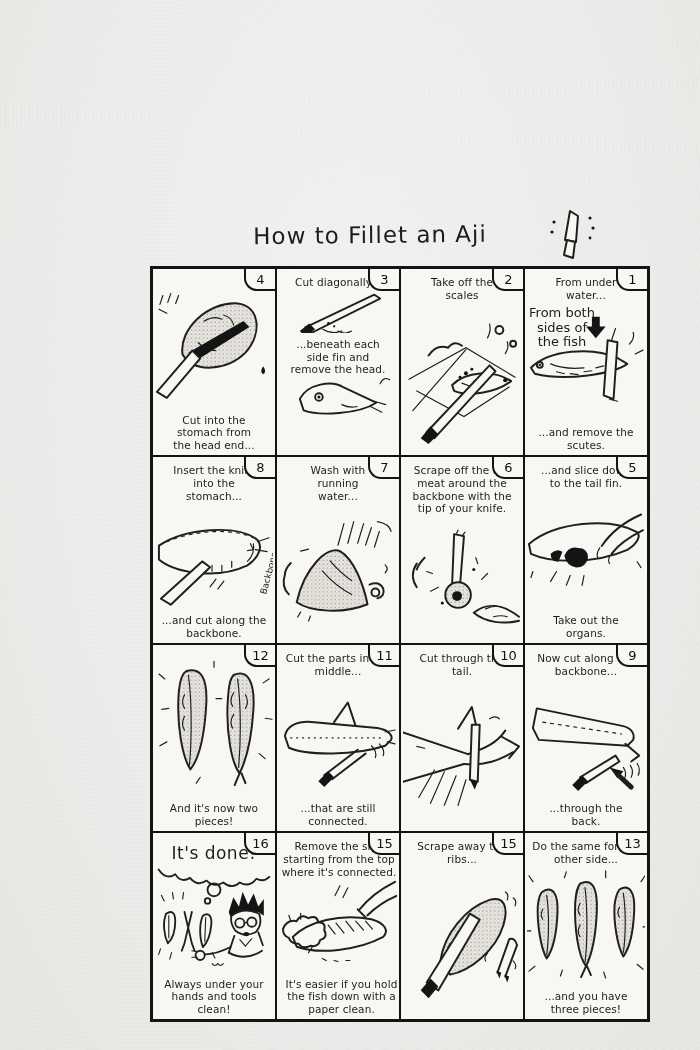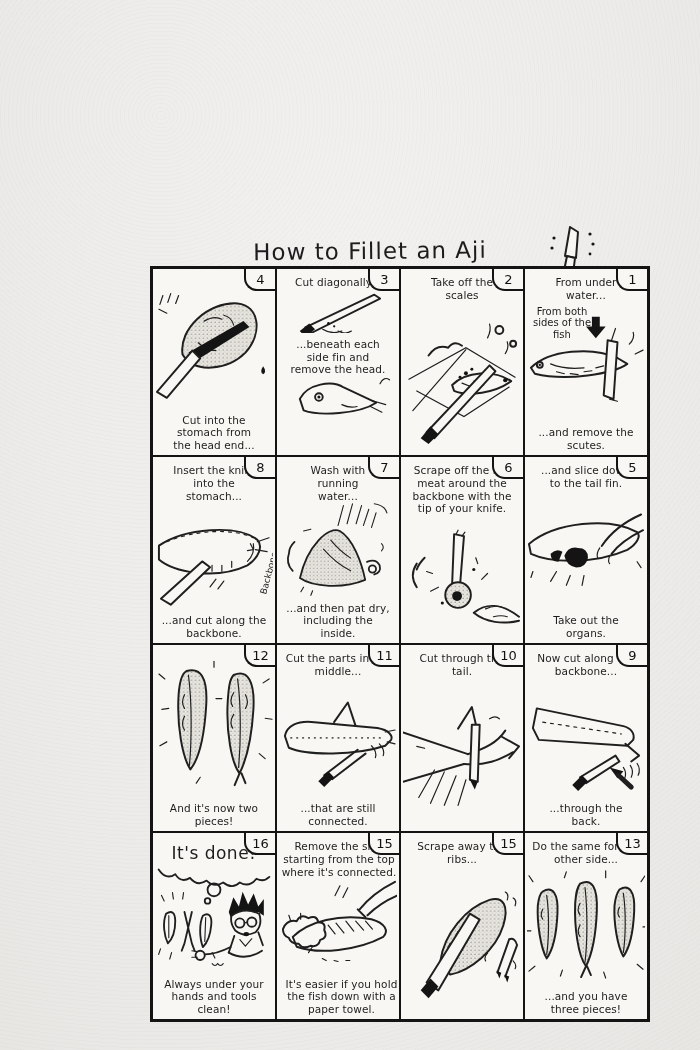--- a/index.html
+++ b/index.html
@@ -3,21 +3,21 @@
 <meta charset="utf-8">
 <style>
   html,body{margin:0;padding:0;}
   body{
     width:700px;height:1050px;position:relative;overflow:hidden;
     font-family:"DejaVu Sans",sans-serif;color:#222;
     background:
       repeating-radial-gradient(circle at 23% 11%, rgba(0,0,0,0.015) 0 1px, transparent 1px 4px),
       radial-gradient(ellipse at 50% 35%, #f3f2f0 0%, #edecea 60%, #e7e6e3 100%);
   }
-  .title-row{position:absolute;left:150px;top:236px;width:500px;height:42px;}
+  .title-row{position:absolute;left:150px;top:220px;width:500px;height:42px;}
   .page-title{
     margin:0;position:absolute;left:0;right:60px;top:2px;text-align:center;
     font-size:23px;font-weight:400;letter-spacing:1px;color:#1c1c1c;
     transform:rotate(-0.6deg);
   }
   .knife-doodle{position:absolute;right:52px;top:-12px;}
   .grid{
     position:absolute;left:150px;top:266px;width:500px;height:756px;
     display:grid;grid-template-columns:repeat(4,1fr);grid-template-rows:repeat(4,1fr);
     gap:2px;background:#141414;border:3px solid #141414;box-sizing:border-box;
@@ -34,21 +34,21 @@
     font-size:13px;color:#111;
   }
   .cap{
     text-align:center;font-size:10.5px;line-height:1.22;color:#1d1d1d;
     margin:5px auto 0;flex:0 0 auto;letter-spacing:0.1px;
   }
   .cap.big{font-size:17px;margin-top:8px;letter-spacing:0.5px;}
   .art{flex:1 1 auto;width:100%;min-height:0;position:relative;display:flex;align-items:center;justify-content:center;}
   .art svg{width:100%;height:100%;}
   .note{
-    position:absolute;left:2px;top:4px;width:66px;font-size:10px;line-height:1.15;
+    position:absolute;left:2px;top:4px;width:66px;font-size:13px;line-height:1.15;
     text-align:center;color:#1d1d1d;
   }
   
   svg .sk{stroke:#1f1f1f;stroke-width:2;fill:none;stroke-linecap:round;stroke-linejoin:round;}
   svg .th{stroke:#1f1f1f;stroke-width:1.2;fill:none;stroke-linecap:round;}
   svg .ink{fill:#141414;stroke:none;}
   svg .wh{fill:#f8f7f4;stroke:#1f1f1f;stroke-width:2;stroke-linejoin:round;}
   svg .st{fill:url(#stipple);stroke:#1f1f1f;stroke-width:2;stroke-linejoin:round;}
   svg .dsh{stroke-dasharray:3 5;}
   svg .dot{stroke-dasharray:1 5;}
@@ -201,21 +201,20 @@
         <path class="th" d="M66,4 l-6,22 M76,2 l-6,22 M86,4 l-6,20 M94,8 l-6,18 M102,12 l-5,16"></path>
         <path class="th" d="M100,2 q12,2 14,10"></path>
         <path class="st" d="M18,84 C26,48 50,26 62,32 C76,40 86,66 90,86 C66,96 32,94 18,84 Z"></path>
         <path class="th" d="M44,52 q14,16 30,24 M52,42 q10,12 22,20"></path>
         <path class="sk" d="M92,66 q10,-4 14,4 q2,8 -6,10"></path>
         <circle class="sk" cx="98" cy="74" r="4"></circle>
         <path class="sk" d="M6,56 q-4,12 4,20 M12,44 q-6,6 -6,12"></path>
         <path class="th" d="M30,30 l-8,2 M108,46 q4,4 0,8 M22,94 l-3,5 M32,98 l-2,5"></path>
       </svg>
     </div>
-    <div class="cap w105">...and then pat dry, including the inside.</div>
   </section>
 
   <section class="panel">
     <span class="badge">
         <span>6</span>
       </span>
     <div class="cap w105">Scrape off the red meat around the backbone with the tip of your knife.</div>
     <div class="art">
       <svg viewBox="0 0 120 96" preserveAspectRatio="xMidYMid meet">
         <polygon class="wh" points="52,4 62,6 58,56 50,54"></polygon>
@@ -370,21 +369,21 @@
         <path class="th" d="M62,6 l-5,10 M70,8 l-5,10"></path>
         <path class="sk" d="M118,2 C102,10 90,20 82,30 M120,16 C106,22 96,30 90,36"></path>
         <path class="sk" d="M80,30 l8,8"></path>
         <path class="sk" d="M14,58 C30,42 62,34 94,40 C108,44 112,52 106,58 C80,72 40,76 18,68 Z"></path>
         <path class="th" d="M58,44 l8,10 M68,42 l8,10 M78,42 l8,9 M88,42 l7,8 M50,46 l7,9"></path>
         <path class="sk" d="M4,50 q4,-10 14,-8 q4,-8 12,-3 q8,-4 10,4 q8,0 6,8 q4,8 -4,10 q-2,8 -10,6 q-8,4 -12,-2 q-8,0 -10,-6 q-6,-2 -6,-9 Z"></path>
         <path class="th" d="M34,68 l-4,6 M12,42 l-2,-6 M22,40 l0,-6"></path>
         <path class="th" d="M44,80 l4,2 M56,82 l4,1 M68,82 l4,0"></path>
       </svg>
     </div>
-    <div class="cap w125">It's easier if you hold the fish down with a paper towel.</div>
+    <div class="cap w125">It's easier if you hold the fish down with a paper clean.</div>
   </section>
 
   <section class="panel">
     <span class="badge">
         <span>15</span>
       </span>
     <div class="cap w95">Scrape away the ribs...</div>
     <div class="art">
       <svg viewBox="0 0 120 104" preserveAspectRatio="xMidYMid meet">
         <path class="st" d="M38,72 C42,44 64,18 88,10 C102,6 108,16 102,36 C94,62 68,82 48,86 Z"></path>

